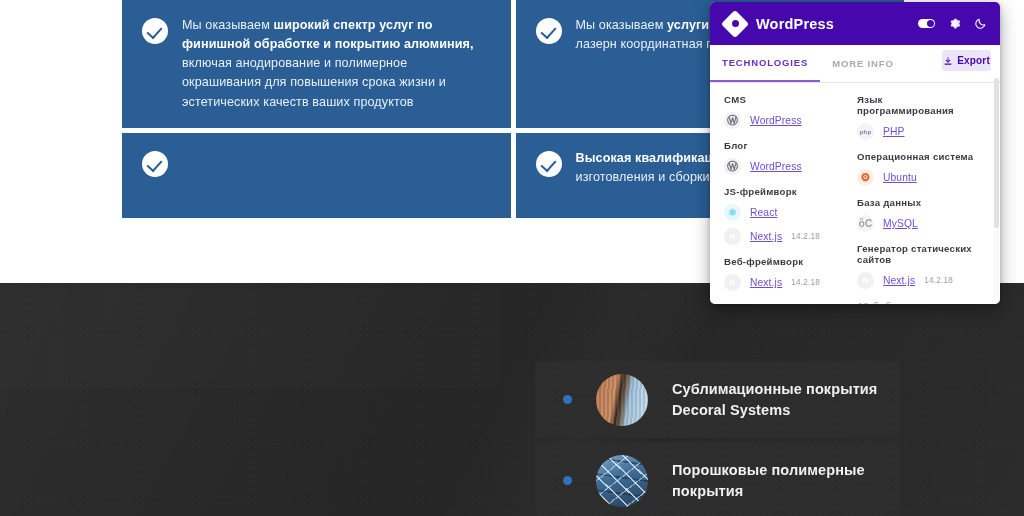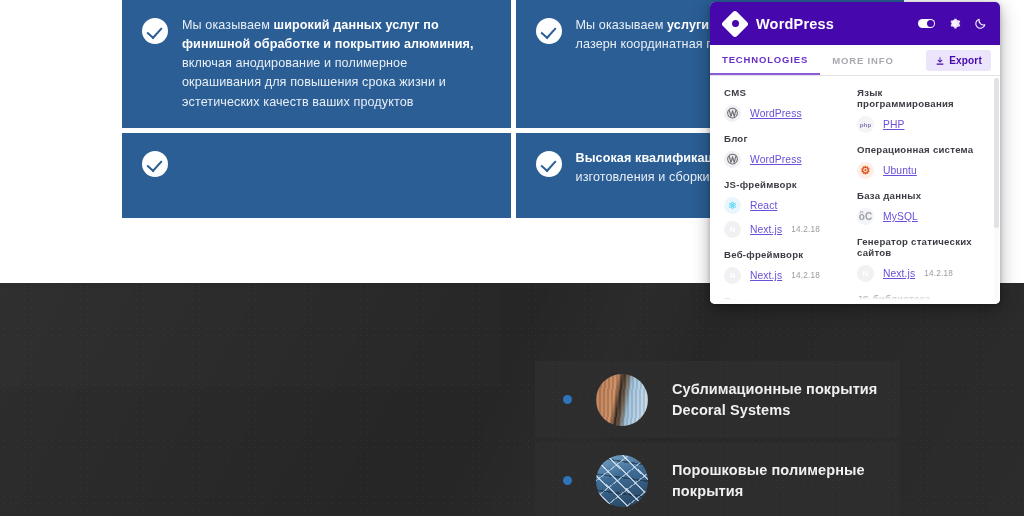--- a/index.html
+++ b/index.html
@@ -142,33 +142,33 @@
     width: 17px; height: 9px; border-radius: 5px; background: #ffffff;
     position: relative;
   }
   .toggle-sw::after {
     content: ""; position: absolute; right: 1px; top: 1px;
     width: 7px; height: 7px; border-radius: 50%; background: #4608ad;
   }
   .ic { width: 13px; height: 13px; display: block; }
 
   .wapp-tabs {
-    height: 31px; display: flex; align-items: stretch;
+    height: 38px; display: flex; align-items: stretch;
     border-bottom: 1px solid #e3e3e8; background: #ffffff; position: relative;
   }
   .wtab {
     display: flex; align-items: center; padding: 0 12px;
     font-size: 9.5px; font-weight: 700; letter-spacing: .85px;
   }
   .wtab.active { color: #6a2fc4; border-bottom: 2px solid #8b5cd6; }
   .wtab.inactive { color: #a8a8b0; }
   .export-btn {
     position: absolute; right: 9px; top: 5px; height: 21px;
     background: #ece4fa; color: #4608ad; border-radius: 3px;
-    display: flex; align-items: center; gap: 4px; padding: 0 9px;
+    display: flex; align-items: center; gap: 4px; padding: 0 1px;
     font-size: 10px; font-weight: 700; letter-spacing: .2px;
   }
 
   .wapp-body {
     position: relative; height: 228px; padding: 11px 26px 0 14px;
     display: grid; grid-template-columns: 1fr 1fr; gap: 0 16px;
     align-content: start; overflow: hidden;
   }
   .cat-block { margin-bottom: 11px; }
   .cat-name {
@@ -209,21 +209,21 @@
 </style>
 </head>
 <body>
 
 <div id="page">
 
   <div class="site-top">
     <div class="feature-grid" id="feature-grid">
         <div class="feature-card">
           <div class="check-icon"></div>
-          <div class="feature-text">Мы оказываем <b>широкий данных услуг по финишной обработке и покрытию алюминия,</b> включая анодирование и полимерное окрашивания для повышения срока жизни и эстетических качеств ваших продуктов</div>
+          <div class="feature-text">Мы оказываем <b>широкий спектр услуг по финишной обработке и покрытию алюминия,</b> включая анодирование и полимерное окрашивания для повышения срока жизни и эстетических качеств ваших продуктов</div>
         </div>
         <div class="feature-card">
           <div class="check-icon"></div>
           <div class="feature-text">Мы оказываем <b>услуги по</b> способами: рубка, лазерн координатная пробивка</div>
         </div>
         <div class="feature-card">
           <div class="check-icon"></div>
         </div>
         <div class="feature-card">
           <div class="check-icon"></div>

